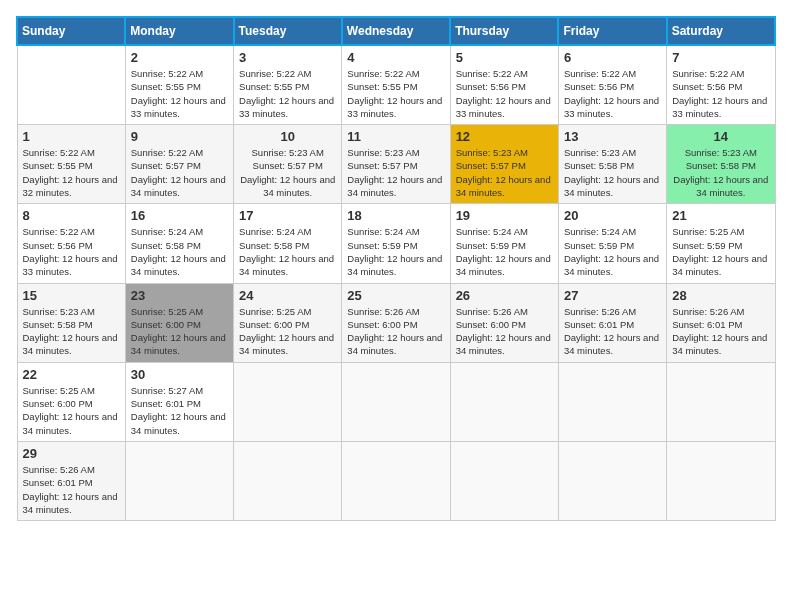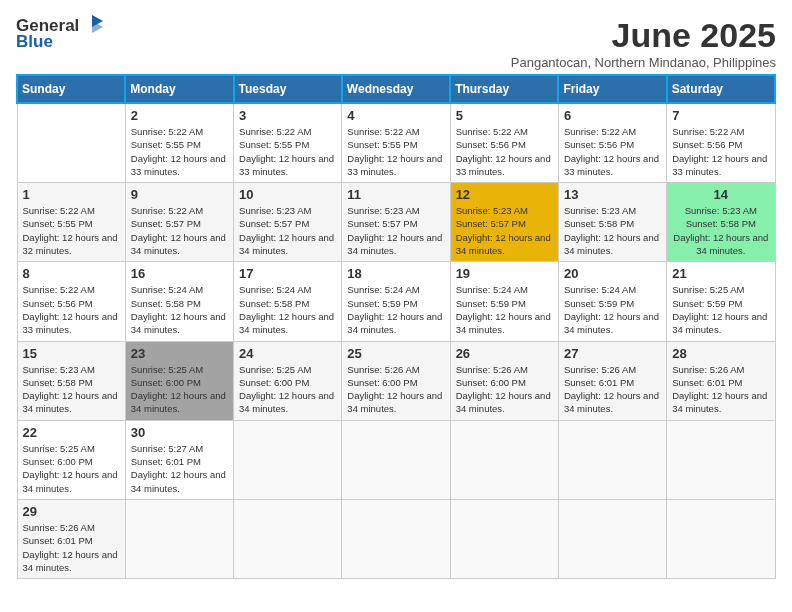--- a/index.html
+++ b/index.html
@@ -60,38 +60,20 @@
       line-height: 1.4;
     }
     .empty-cell {
       background: #f9f9f9;
     }
   </style>
 </head>
 <body>
 
 <div>
-  <div class="header-section">
-    <div class="logo">
-      <div style="display:flex;flex-direction:column;align-items:flex-start;">
-        <div style="display:flex;align-items:center;">
-          <span style="font-size:17px;font-weight:bold;color:#333;">General</span>
-          <svg width="22" height="22" viewBox="0 0 22 22" style="margin-left:2px;margin-top:-4px;">
-            <polygon points="11,2 22,8 11,14" fill="#1a5fa8"></polygon>
-            <polygon points="11,8 22,14 11,20" fill="#1a5fa8" opacity="0.5"></polygon>
-          </svg>
-        </div>
-        <span style="font-size:17px;font-weight:bold;color:#1a5fa8;margin-top:-4px;">Blue</span>
-      </div>
-    </div>
-    <div class="title-section">
-      <div style="font-size:34px;font-weight:bold;color:#333;">June 2025</div>
-      <div style="font-size:13px;color:#555;">Pangantocan, Northern Mindanao, Philippines</div>
-    </div>
-  </div>
 
   <table class="calendar-table">
     <thead>
       <tr>
         <th>Sunday</th>
         <th>Monday</th>
         <th>Tuesday</th>
         <th>Wednesday</th>
         <th>Thursday</th>
         <th>Friday</th>
@@ -112,21 +94,21 @@
           <td><span class="day-number">6</span>
 <span class="day-info">Sunrise: 5:22 AM<br>Sunset: 5:56 PM<br>Daylight: 12 hours and 33 minutes.</span></td>
           <td><span class="day-number">7</span>
 <span class="day-info">Sunrise: 5:22 AM<br>Sunset: 5:56 PM<br>Daylight: 12 hours and 33 minutes.</span></td>
         </tr>
         <tr style="background: rgb(245, 245, 245);">
           <td style="background: rgb(245, 245, 245);"><span class="day-number">1</span>
 <span class="day-info">Sunrise: 5:22 AM<br>Sunset: 5:55 PM<br>Daylight: 12 hours and 32 minutes.</span></td>
           <td style="background: rgb(245, 245, 245);"><span class="day-number">9</span>
 <span class="day-info">Sunrise: 5:22 AM<br>Sunset: 5:57 PM<br>Daylight: 12 hours and 34 minutes.</span></td>
-          <td style="background: rgb(245, 245, 245);"><span class="day-number">10</span>
+          <td style="background: rgb(245, 245, 245); text-align: center;"><span class="day-number">10</span>
 <span class="day-info">Sunrise: 5:23 AM<br>Sunset: 5:57 PM<br>Daylight: 12 hours and 34 minutes.</span></td>
           <td style="background: rgb(245, 245, 245);"><span class="day-number">11</span>
 <span class="day-info">Sunrise: 5:23 AM<br>Sunset: 5:57 PM<br>Daylight: 12 hours and 34 minutes.</span></td>
           <td style="background: #eab308;"><span class="day-number">12</span>
 <span class="day-info">Sunrise: 5:23 AM<br>Sunset: 5:57 PM<br>Daylight: 12 hours and 34 minutes.</span></td>
           <td style="background: rgb(245, 245, 245);"><span class="day-number">13</span>
 <span class="day-info">Sunrise: 5:23 AM<br>Sunset: 5:58 PM<br>Daylight: 12 hours and 34 minutes.</span></td>
           <td style="background: #86efac; text-align: center;"><span class="day-number">14</span>
 <span class="day-info">Sunrise: 5:23 AM<br>Sunset: 5:58 PM<br>Daylight: 12 hours and 34 minutes.</span></td>
         </tr>

